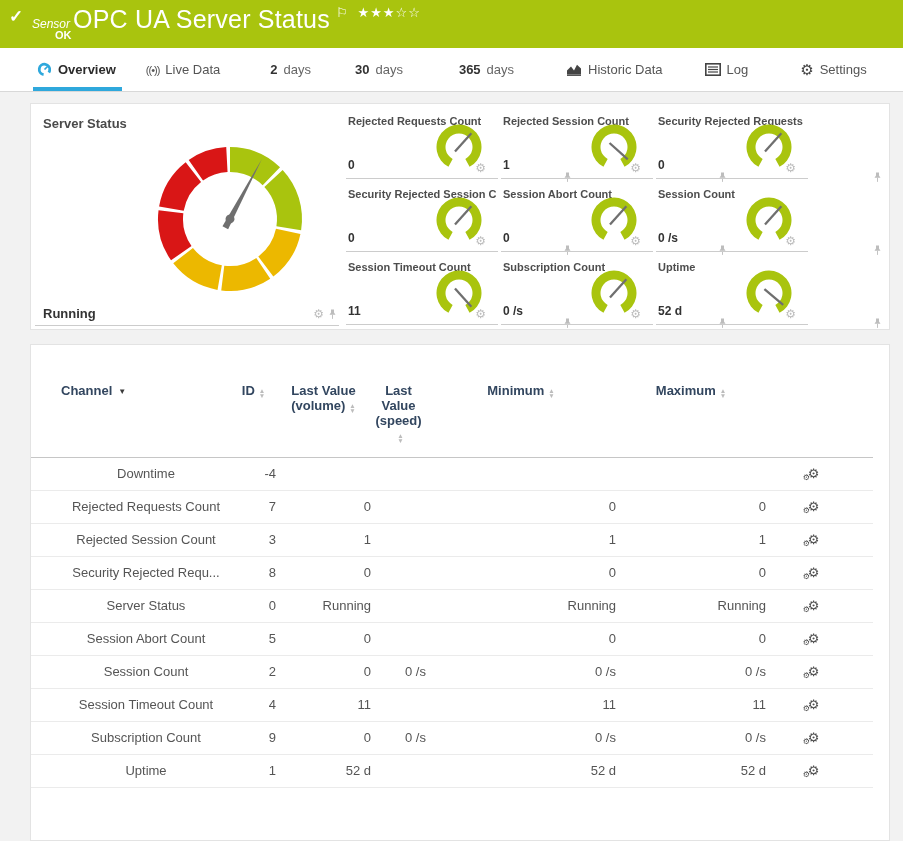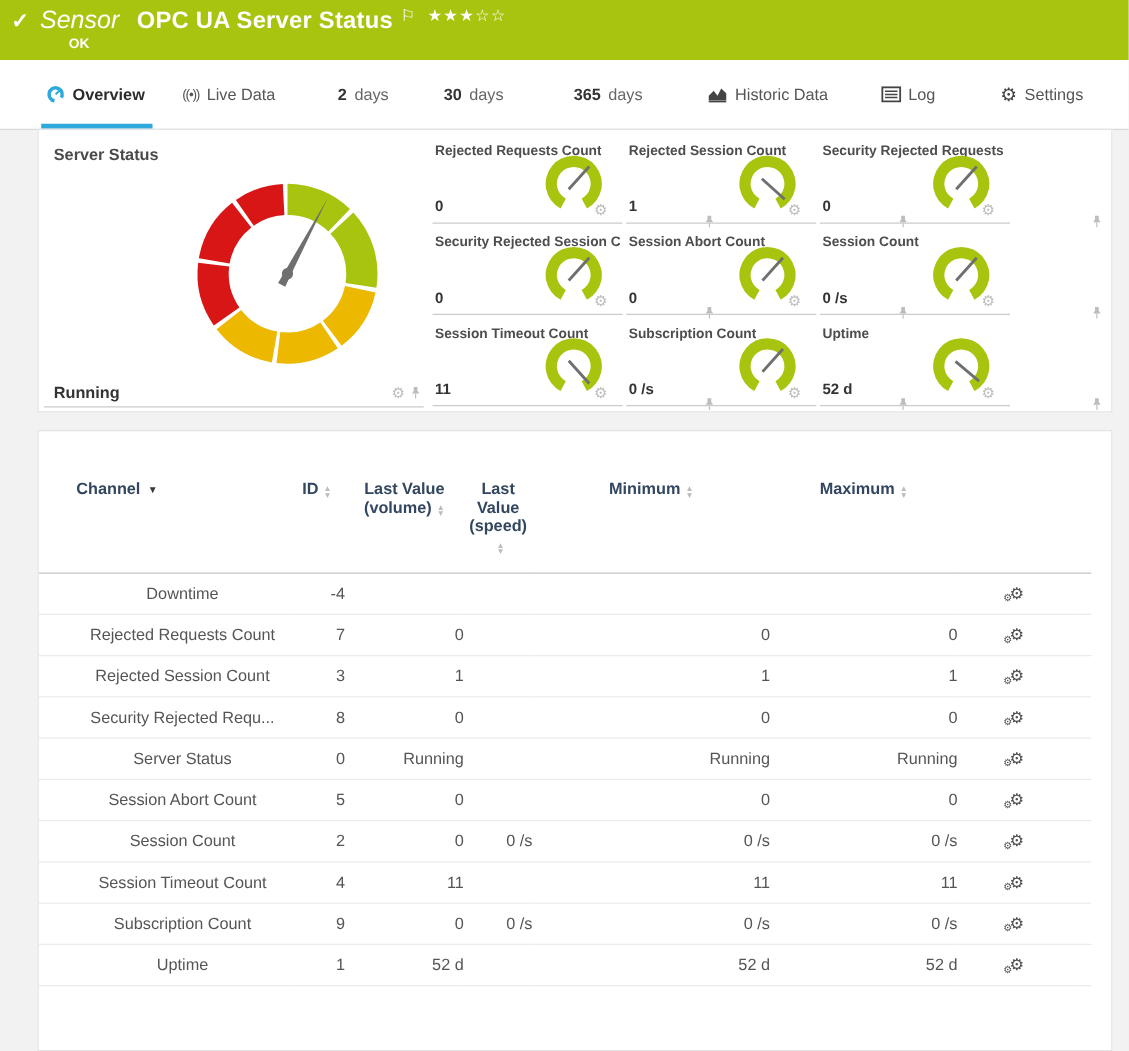--- a/index.html
+++ b/index.html
@@ -7,28 +7,28 @@
     --navy:#32465f; --needle:#6f6f6f;
   }
   *{box-sizing:border-box;margin:0;padding:0}
   body{font-family:"Liberation Sans",sans-serif;background:#e9e9e9}
   #app{position:relative;width:903px;height:841px;background:#f2f2f2;overflow:hidden}
 
   
   .topbar{position:absolute;top:0;left:0;width:903px;height:48px;background:var(--lime);color:#fff}
   .chk{position:absolute;left:9px;top:6px;font-size:17px;font-weight:bold}
   .titleline{position:absolute;left:32px;top:5px;white-space:nowrap}
-  .kicker{font-style:italic;font-size:20px;margin-right:14px}
-  .title{font-size:19px;font-weight:bold;letter-spacing:.2px}
+  .kicker{font-style:italic;font-size:12px;margin-right:3px}
+  .title{font-size:25px;font-weight:normal;letter-spacing:.2px}
   .flag{font-size:13px;vertical-align:top;margin-left:6px}
   .stars{font-size:13px;letter-spacing:1px;margin-left:10px;vertical-align:top;cursor:pointer}
   .statusok{position:absolute;left:55px;top:29px;font-size:11px;font-weight:bold}
 
   
-  .tabs{position:absolute;top:48px;left:0;width:903px;height:56px;background:#fff;
+  .tabs{position:absolute;top:48px;left:0;width:903px;height:44px;background:#fff;
         border-bottom:1px solid #d8d8d8;display:flex;align-items:stretch;font-size:13px;color:#555}
   .tab{display:flex;align-items:center;gap:6px;position:relative;cursor:pointer;white-space:nowrap}
   .tab .num{font-weight:bold;color:#333}
   .tab .dim{color:#666}
   .tab.active{color:#2b2b2b;font-weight:bold}
   .tab.active::after{content:"";position:absolute;left:-4px;right:-6px;bottom:0;height:4px;background:var(--blue)}
   .ticon{display:block}
   .liveicon{font-size:11px;color:#555;letter-spacing:-1px}
   .gearDark{font-size:15px;color:#444}
   .m1{margin-left:37px}.m2{margin-left:30px}.m3{margin-left:50px}.m4{margin-left:44px}

